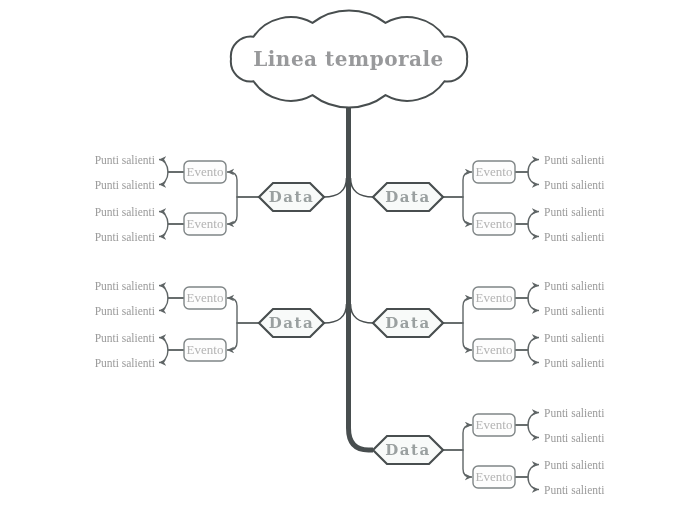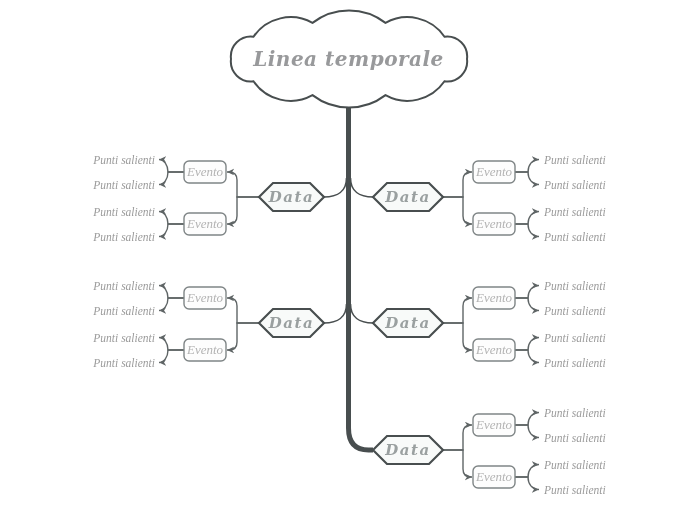--- a/index.html
+++ b/index.html
@@ -1,17 +1,17 @@
 <!DOCTYPE html>
 <html style="--dark: #484e4f; --connector: #5f6566; --evento-border: #7f8586; --evento-text: #b3b3b3; --highlight-text: #9a9a9a; --data-text: #9aa0a0; --title-text: #98999b; --hex-fill: #f8faf9; --cloud-fill: #ffffff; --background: #ffffff;"><head>
 <meta charset="utf-8">
 <style>
   html,body{margin:0;padding:0;background:var(--background,#fff);}
   body{width:697px;height:520px;overflow:hidden;font-family:"Liberation Serif",serif;}
-  #stage{position:relative;width:697px;height:488px;font-style:italic;}
+  #stage{position:relative;width:697px;height:488px;}
   svg{position:absolute;left:0;top:0;}
   .cloud{fill:var(--cloud-fill,#fff);stroke:var(--dark,#484e4f);stroke-width:2;}
   .trunk{fill:none;stroke:var(--dark,#484e4f);stroke-width:5;}
   .branch{fill:none;stroke:var(--dark,#484e4f);stroke-width:1.6;}
   .conn{fill:none;stroke:var(--connector,#5f6566);stroke-width:1.4;}
   .hex{fill:var(--hex-fill,#f8faf9);stroke:var(--dark,#484e4f);stroke-width:2.2;}
   .evento-box{fill:#fdfdfd;stroke:var(--evento-border,#7f8586);stroke-width:1.4;}
   .title-label{font-family:"DejaVu Serif",serif;font-weight:bold;font-size:20px;
     fill:var(--title-text,#98999b);letter-spacing:.5px;text-anchor:middle;}
   .data-label{font-family:"DejaVu Serif",serif;font-weight:bold;font-size:15px;

